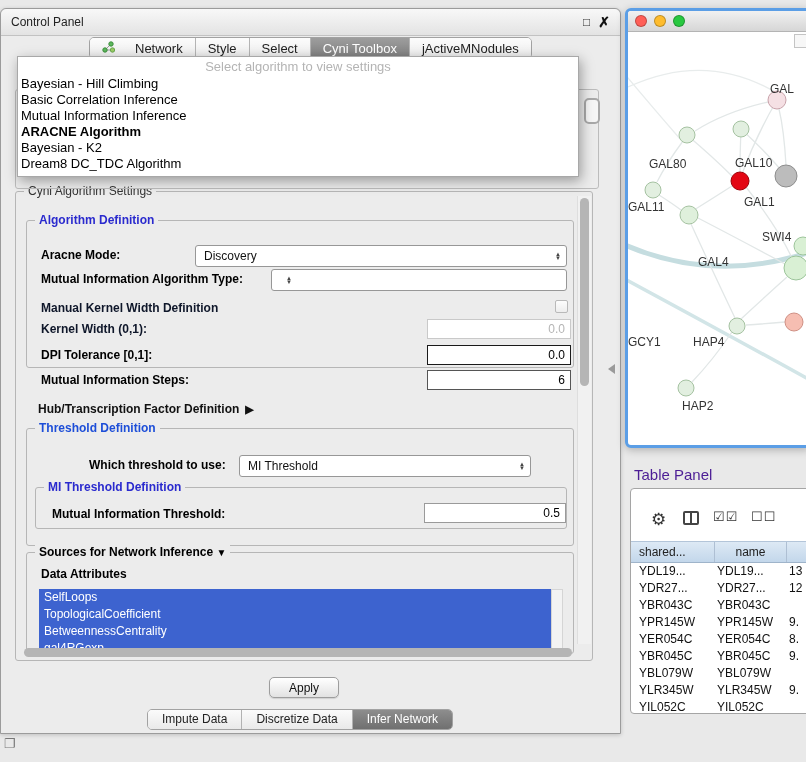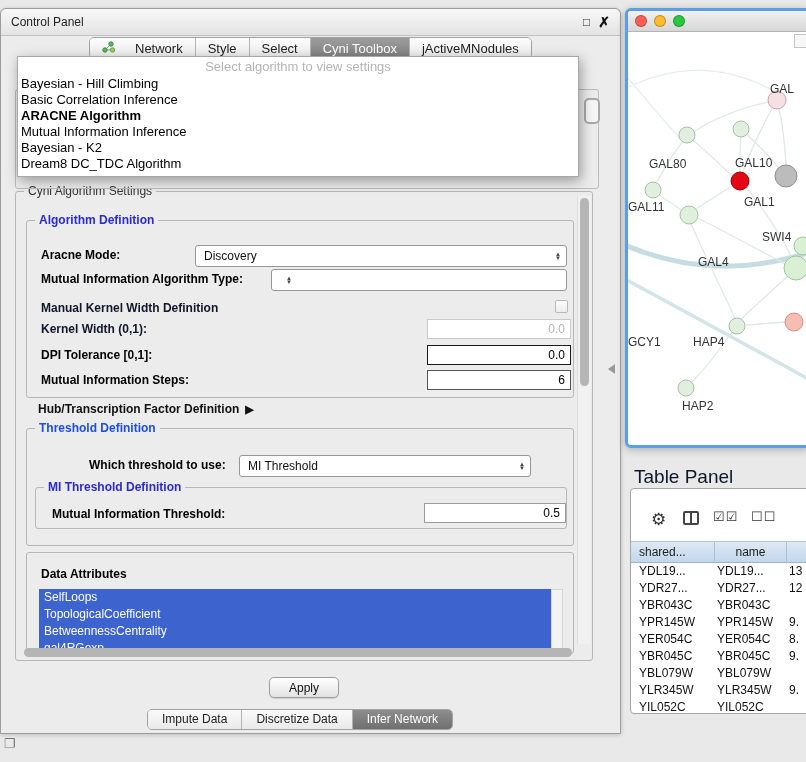--- a/index.html
+++ b/index.html
@@ -105,21 +105,21 @@
     border:3px solid #5b9ee6; border-radius:6px; background:#fff; overflow:hidden;
     box-shadow:0 2px 8px rgba(0,0,0,0.25); }
   .net-titlebar { height:21px; background:linear-gradient(#f1f1f1,#d6d6d6);
     border-bottom:1px solid #b4b4b4; display:flex; align-items:center; padding:0 7px; gap:7px; }
   .tl { width:12px; height:12px; border-radius:50%; border:1px solid rgba(0,0,0,0.25); }
   .net-canvas { position:absolute; left:0; top:21px; right:0; bottom:0; overflow:hidden; }
   .net-corner { position:absolute; top:23px; right:1px; width:13px; height:14px;
     background:#f7f7f7; border:1px solid #c4c4c4; }
 
   
-  #table-panel-label { position:absolute; left:634px; top:466px; font-size:19px; color:#0f172a; }
+  #table-panel-label { position:absolute; left:634px; top:466px; font-size:15px; color:#4c1d95; }
   #table-window { position:absolute; left:630px; top:488px; width:182px; height:226px;
     background:#fff; border:1px solid #a5a5a5; border-radius:4px; overflow:hidden; }
   .ticon { position:absolute; top:20px; font-size:15px; color:#333; }
   .ticon.gear { left:20px; font-size:17px; }
   .col-icon { position:absolute; left:52px; top:22px; width:16px; height:14px;
     border:2px solid #444; border-radius:2px; }
   .col-icon::before { content:""; position:absolute; left:50%; top:0; bottom:0; width:2px;
     background:#444; transform:translateX(-50%); }
   .ticon.checks { left:82px; font-size:13px; letter-spacing:1px; }
   .ticon.empties { left:120px; font-size:13px; letter-spacing:1px; }
@@ -181,31 +181,31 @@
     </div>
 
     <div id="behind-group"></div>
     <div id="behind-combo"></div>
 
     <div class="popup">
       <div class="popup-placeholder">Select algorithm to view settings</div>
       <div id="popup-items">
           <div class="popup-item">Bayesian - Hill Climbing</div>
           <div class="popup-item">Basic Correlation Inference</div>
+          <div class="popup-item">Mutual Information Inference</div>
           <div class="popup-item selected">ARACNE Algorithm</div>
-          <div class="popup-item">Mutual Information Inference</div>
           <div class="popup-item">Bayesian - K2</div>
           <div class="popup-item">Dream8 DC_TDC Algorithm</div>
         </div>
     </div>
 
     <div id="settings" class="group">
       <span class="group-title plain">Cyni Algorithm Settings</span>
 
-      <div class="group" style="left:10px; top:28px; width:548px; height:178px;">
+      <div class="group" style="left:10px; top:28px; width:548px; height:148px;">
         <span class="group-title blue">Algorithm Definition</span>
 
         <span class="lbl" style="left:14px; top:27px;">Aracne Mode:</span>
         <div class="combo" style="left:168px; right:6px; top:24px;">
           <span class="val">Discovery</span>
           <span class="arrows">
               <span>▲</span>
               <span>▼</span>
             </span>
         </div>
@@ -248,20 +248,23 @@
         </div>
 
         <div class="group" style="left:8px; top:58px; width:532px; height:42px;">
           <span class="group-title blue">MI Threshold Definition</span>
           <span class="lbl" style="left:16px; top:19px;">Mutual Information Threshold:</span>
           <input class="tinput" style="left: 388px; top: 15px; width: 142px;" value="0.5">
         </div>
       </div>
 
       <div class="group" style="left:10px; top:360px; width:548px; height:102px;">
+        <span class="group-title bold">
+          <span>Sources for Network Inference</span> <span class="tri">▼</span>
+        </span>
         <span class="lbl" style="left:14px; top:14px;">Data Attributes</span>
         <div class="sources-list" id="sources-list">
             <div class="source-item">SelfLoops</div>
             <div class="source-item">TopologicalCoefficient</div>
             <div class="source-item">BetweennessCentrality</div>
             <div class="source-item">gal4RGexp</div>
           </div>
         <div class="sources-scroll"></div>
       </div>
 

